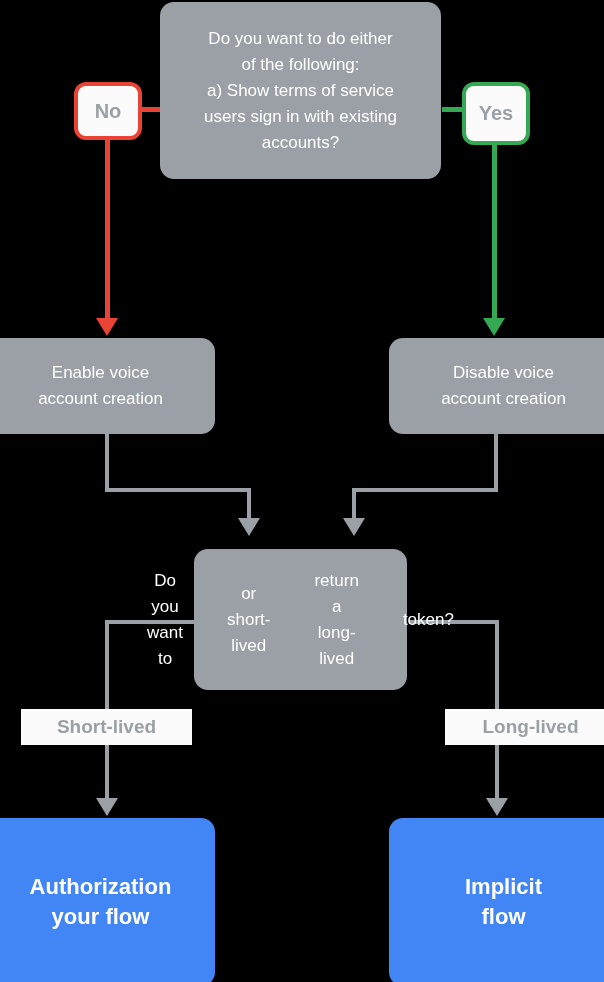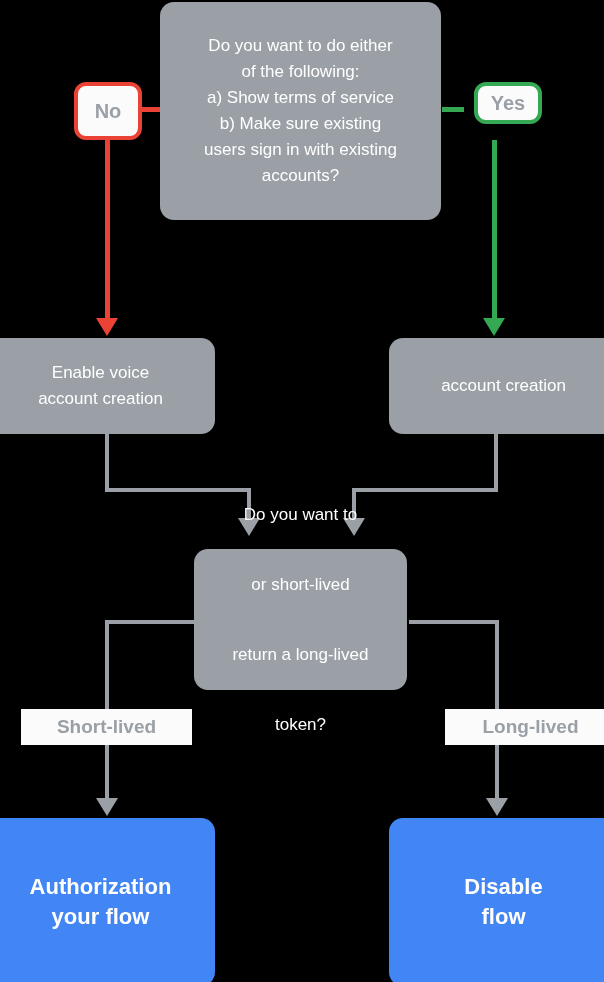--- a/index.html
+++ b/index.html
@@ -111,64 +111,64 @@
   <div class="arrow" style="left:343px; top:518px;"></div>
 
   <div class="seg" style="left:105px; top:620px; width:90px; height:4px;"></div>
   <div class="seg" style="left:105px; top:620px; width:4px; height:180px;"></div>
   <div class="arrow" style="left:96px; top:798px;"></div>
 
   <div class="seg" style="left:409px; top:620px; width:90px; height:4px;"></div>
   <div class="seg" style="left:495px; top:620px; width:4px; height:180px;"></div>
   <div class="arrow" style="left:486px; top:798px;"></div>
 
-  <div class="node gray-node" style="left:160px; top:2px; width:281px; height:218px; flex-direction:column; padding:6px 28px;">
+  <div class="node gray-node" style="left:160px; top:2px; width:281px; height:177px; flex-direction:column; padding:6px 28px;">
     <span>Do you want to do either</span>
     <span>of the following:</span>
     <span>a) Show terms of service</span>
-    <span>b) Make sure existing</span>
     <span>users sign in with existing</span>
     <span>accounts?</span>
   </div>
 
   <div class="node pill pill-no" style="left:74px; top:82px; width:68px; height:58px;">
     <span>No</span>
   </div>
 
-  <div class="node pill pill-yes" style="left:462px; top:82px; width:68px; height:42px;margin-left:12px;">
+  <div class="node pill pill-yes" style="left:462px; top:82px; width:68px; height:63px;">
     <span>Yes</span>
   </div>
 
   <div class="node gray-node" style="left:-14px; top:338px; width:229px; height:96px; flex-direction:column; border-top-left-radius:0; border-bottom-left-radius:0;">
     <span>Enable voice</span>
     <span>account creation</span>
   </div>
 
   <div class="node gray-node" style="left:389px; top:338px; width:229px; height:96px; flex-direction:column; border-top-right-radius:0; border-bottom-right-radius:0;">
+    <span>Disable voice</span>
     <span>account creation</span>
   </div>
 
-  <div class="node gray-node" style="left:194px; top:549px; width:213px; height:141px; flex-direction:column;gap:44px;">
+  <div class="node gray-node" style="left:194px; top:549px; width:213px; height:141px; flex-direction:row;gap:44px;">
     <span>Do you want to</span>
     <span>or short-lived</span>
     <span>return a long-lived</span>
     <span>token?</span>
   </div>
 
   <div class="edge-label" style="left:21px; top:709px; width:171px; height:36px;">
     <span>Short-lived</span>
   </div>
 
   <div class="edge-label" style="left:409px; top:709px; width:171px; height:36px;margin-left:36px;">
     <span>Long-lived</span>
   </div>
 
   <div class="node blue-node" style="left:-14px; top:818px; width:229px; height:168px; flex-direction:column; border-top-left-radius:0; border-bottom-left-radius:0;">
     <span>Authorization</span>
     <span>your flow</span>
   </div>
 
   <div class="node blue-node" style="left:389px; top:818px; width:229px; height:168px; flex-direction:column; border-top-right-radius:0; border-bottom-right-radius:0;">
-    <span>Disable</span>
+    <span>Implicit</span>
     <span>flow</span>
   </div>
 
 </div>
 
 </body></html>

